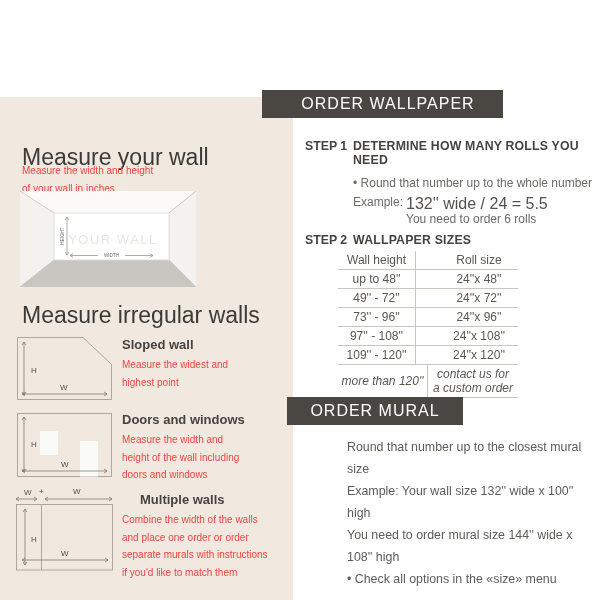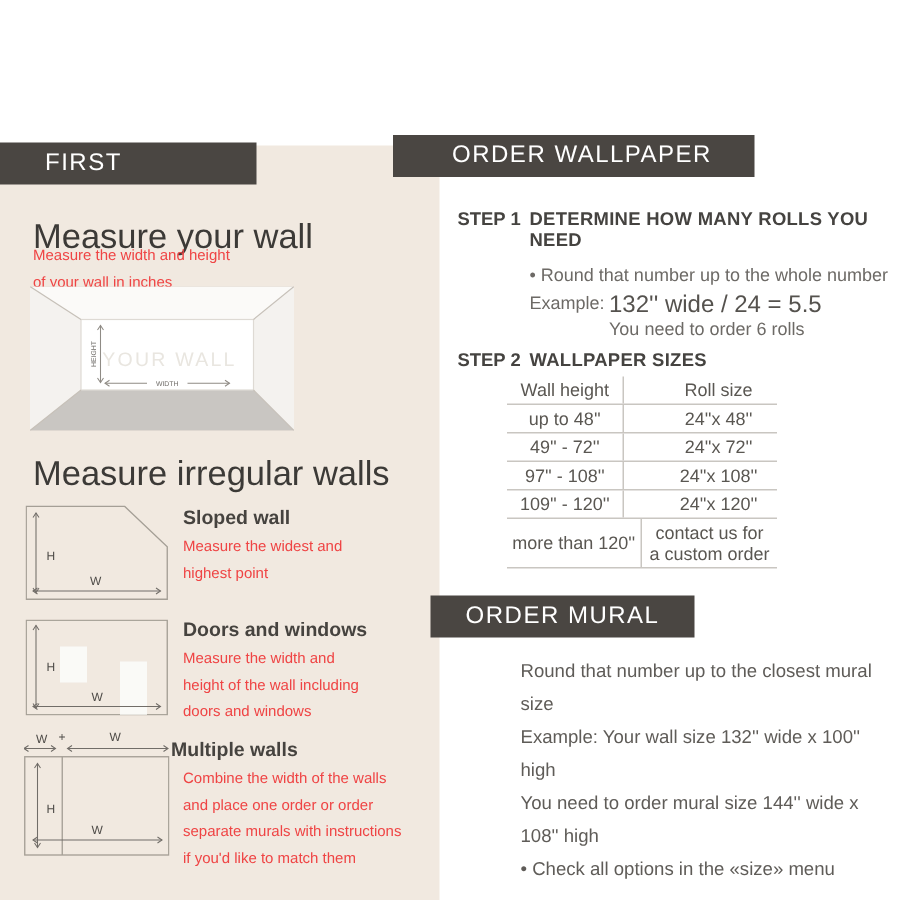--- a/index.html
+++ b/index.html
@@ -20,35 +20,32 @@
   .steplabel{font-size:12.3px;font-weight:bold;color:#454340;}
   .steptitle{font-size:12.3px;font-weight:bold;color:#454340;letter-spacing:0.2px;}
   .graytext{font-size:12px;color:#6d6a66;}
   .darktext{font-size:16px;color:#55524e;}
   .table{left:338px;top:251px;width:180px;font-size:12px;color:#5a5752;}
   .trow{display:flex;border-bottom:1px solid #c9c6c1;}
   .c1{width:89px;border-right:1px solid #c9c6c1;display:flex;align-items:center;
       justify-content:center;text-align:center;}
   .c2{width:90px;display:flex;align-items:center;justify-content:center;text-align:center;}
   .rh{height:18px;gap:24px;}
-  .rtall{height:32px;white-space:pre-line;line-height:14px;}
+  .rtall{height:32px;white-space:pre-line;line-height:14px;font-style:italic;}
   .mural-lines{left:347px;top:436px;font-size:12.4px;color:#5f5c58;line-height:22px;}
   svg text{font-family:"Liberation Sans",sans-serif;}
 </style>
 </head>
 <body>
 
 <div class="page">
 
 
   <div class="abs beige"></div>
 
-  <div class="abs bar bar-first">
-    <span>FIRST</span>
-  </div>
 
   <div class="abs h-large" style="left:22px;top:132px;margin-top:12px;">Measure your wall</div>
   <div class="abs desc" style="left:22px;top:162px;width:200px;">Measure the width and height
 of your wall in inches</div>
 
   <svg class="abs" style="left:20px;top:191px;" width="176" height="96" viewBox="0 0 176 96">
     <rect x="0.5" y="0.5" width="175" height="95" fill="#ffffff" stroke="#c6c0b8"></rect>
     <polygon points="0,0 176,0 149,22 34,22" fill="#fbfaf8"></polygon>
     <polygon points="0,0 34,22 34,69 0,96" fill="#f4f2ef"></polygon>
     <polygon points="176,0 149,22 149,69 176,96" fill="#f4f2ef"></polygon>
@@ -139,21 +136,21 @@
       <polyline points="7,76 9,79 11,76"></polyline>
     </g>
     <text x="15" y="56" font-size="8" fill="#4f4c48">H</text>
     <g stroke="#716d68" stroke-width="0.7" fill="none">
       <line x1="6" y1="74" x2="92" y2="74"></line>
       <polyline points="9,72 6,74 9,76"></polyline>
       <polyline points="89,72 92,74 89,76"></polyline>
     </g>
     <text x="45" y="70" font-size="8" fill="#4f4c48">W</text>
   </svg>
-  <div class="abs item-title" style="left:114px;top:492px;">Multiple walls</div>
+  <div class="abs item-title" style="left:140px;top:492px;">Multiple walls</div>
   <div class="abs desc" style="left:122px;top:511px;width:178px;">Combine the width of the walls
 and place one order or order
 separate murals with instructions
 if you'd like to match them</div>
 
   <div class="abs bar bar-wallpaper">
     <span>ORDER WALLPAPER</span>
   </div>
 
   <div class="abs steplabel" style="left:305px;top:139px;">STEP 1</div>
@@ -173,20 +170,24 @@
     </div>
     <div class="trow rh">
       <div class="c1">up to 48''</div>
       <div class="c2">24''x 48''</div>
     </div>
     <div class="trow rh">
       <div class="c1">49'' - 72''</div>
       <div class="c2">24''x 72''</div>
     </div>
     <div class="trow rh">
+      <div class="c1">73'' - 96''</div>
+      <div class="c2">24''x 96''</div>
+    </div>
+    <div class="trow rh">
       <div class="c1">97'' - 108''</div>
       <div class="c2">24''x 108''</div>
     </div>
     <div class="trow rh">
       <div class="c1">109'' - 120''</div>
       <div class="c2">24''x 120''</div>
     </div>
     <div class="trow rtall">
       <div class="c1">more than 120''</div>
       <div class="c2">contact us for

